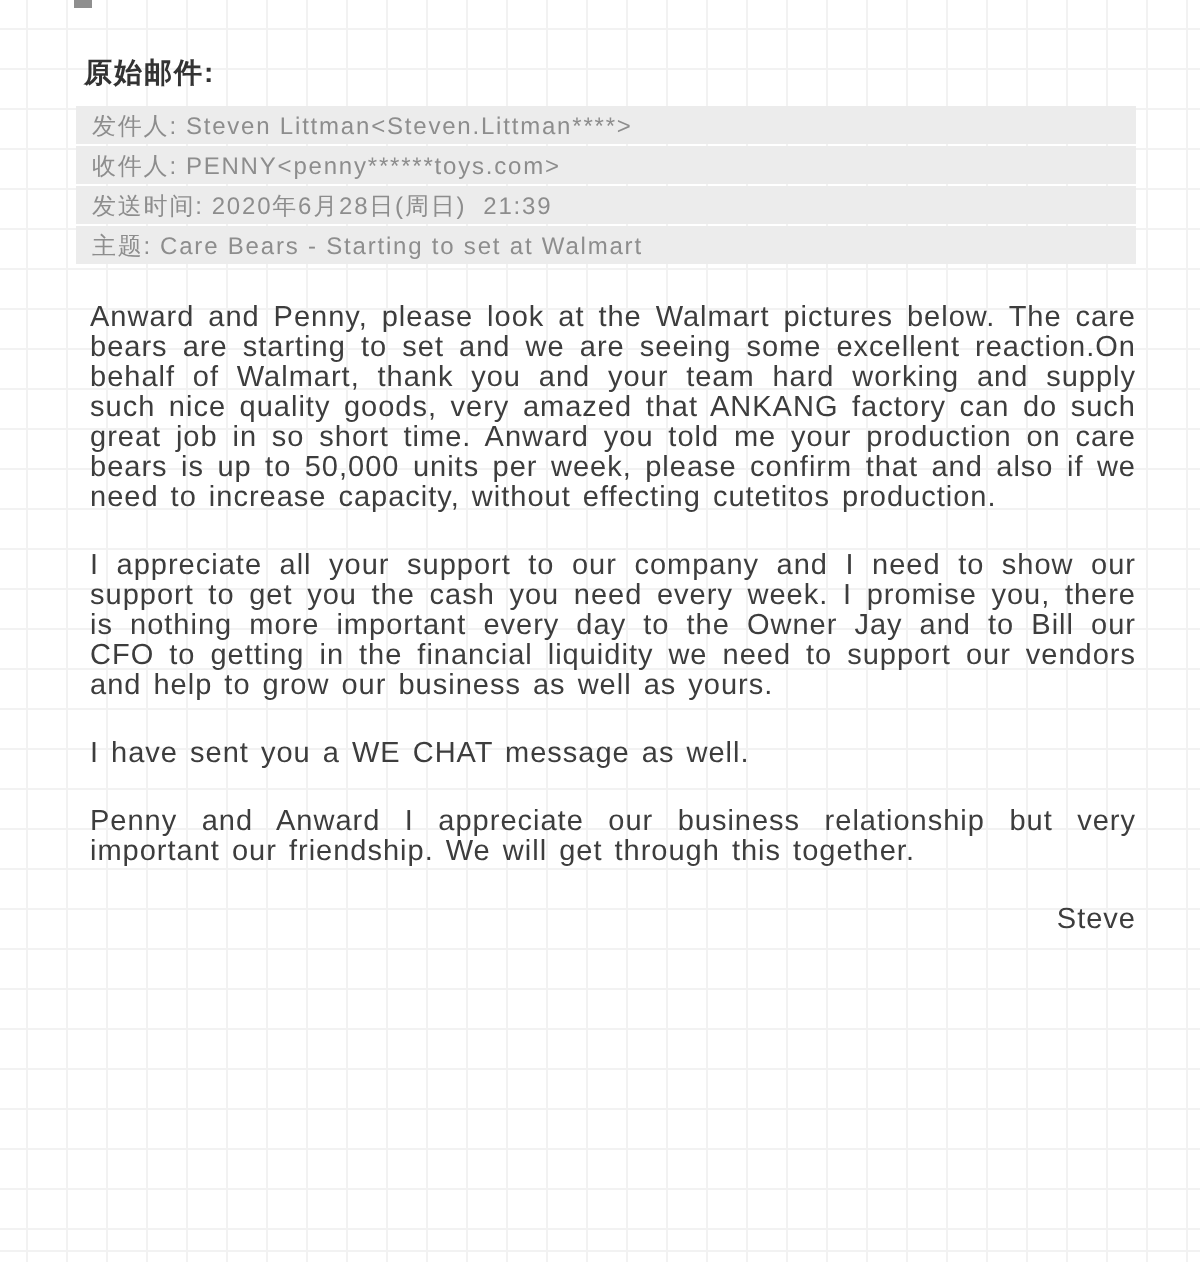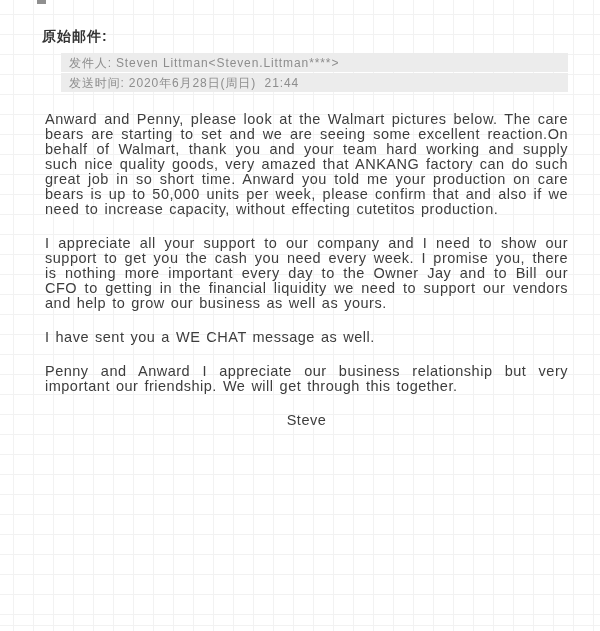--- a/index.html
+++ b/index.html
@@ -49,56 +49,61 @@
   .meta-row {
     background: #ececec;
     padding: 3px 8px 2px 8px;
     margin-bottom: 1px;
     font-size: 12px;
     line-height: 14px;
     color: #8d8d8d;
     letter-spacing: 0.9px;
     white-space: nowrap;
     overflow: hidden;
-    margin-left: 23px;
   }
 
   .meta-label { white-space: pre-wrap; }
   .meta-value { white-space: pre-wrap; margin-left: 4px; }
 
   .email-body {
     margin-top: 20px;
     padding-left: 7px;
     font-size: 14.5px;
     line-height: 15px;
     color: #3d3d3d;
     letter-spacing: 0.5px;
     word-spacing: 1.5px;
     text-align: justify;
   }
 
   .email-body p { margin: 0 0 19px 0; }
 
-  .signature { text-align: center; margin-bottom: 0; }
+  .signature { text-align: right; margin-bottom: 0; }
 </style>
 </head>
 <body>
 
 <div class="top-left-marker"></div>
 
 <div class="page-content">
 
   <div class="orig-title">原始邮件:</div>
 
   <div>
     <div class="meta-row">
       <span class="meta-label">发件人:</span><span class="meta-value">Steven Littman&lt;Steven.Littman****&gt;</span>
     </div>
     <div class="meta-row">
-      <span class="meta-label">发送时间:</span><span class="meta-value">2020年6月28日(周日)  21:44</span>
+      <span class="meta-label">收件人:</span><span class="meta-value">PENNY&lt;penny******toys.com&gt;</span>
+    </div>
+    <div class="meta-row">
+      <span class="meta-label">发送时间:</span><span class="meta-value">2020年6月28日(周日)  21:39</span>
+    </div>
+    <div class="meta-row">
+      <span class="meta-label">主题:</span><span class="meta-value">Care Bears - Starting to set at Walmart</span>
     </div>
   </div>
 
   <div class="email-body">
     <p>Anward and Penny, please look at the Walmart pictures below. The care bears are starting to set and we are seeing some excellent reaction.On behalf of Walmart, thank you and your team hard working and supply such nice quality goods, very amazed that ANKANG factory can do such great job in so short time. Anward you told me your production on care bears is up to 50,000 units per week, please confirm that and also if we need to increase capacity, without effecting cutetitos production.</p>
     <p>I appreciate all your support to our company and I need to show our support to get you the cash you need every week. I promise you, there is nothing more important every day to the Owner Jay and to Bill our CFO to getting in the financial liquidity we need to support our vendors and help to grow our business as well as yours.</p>
     <p>I have sent you a WE CHAT message as well.</p>
     <p>Penny and Anward I appreciate our business relationship but very important our friendship. We will get through this together.</p>
     <p class="signature">Steve</p>
   </div>

